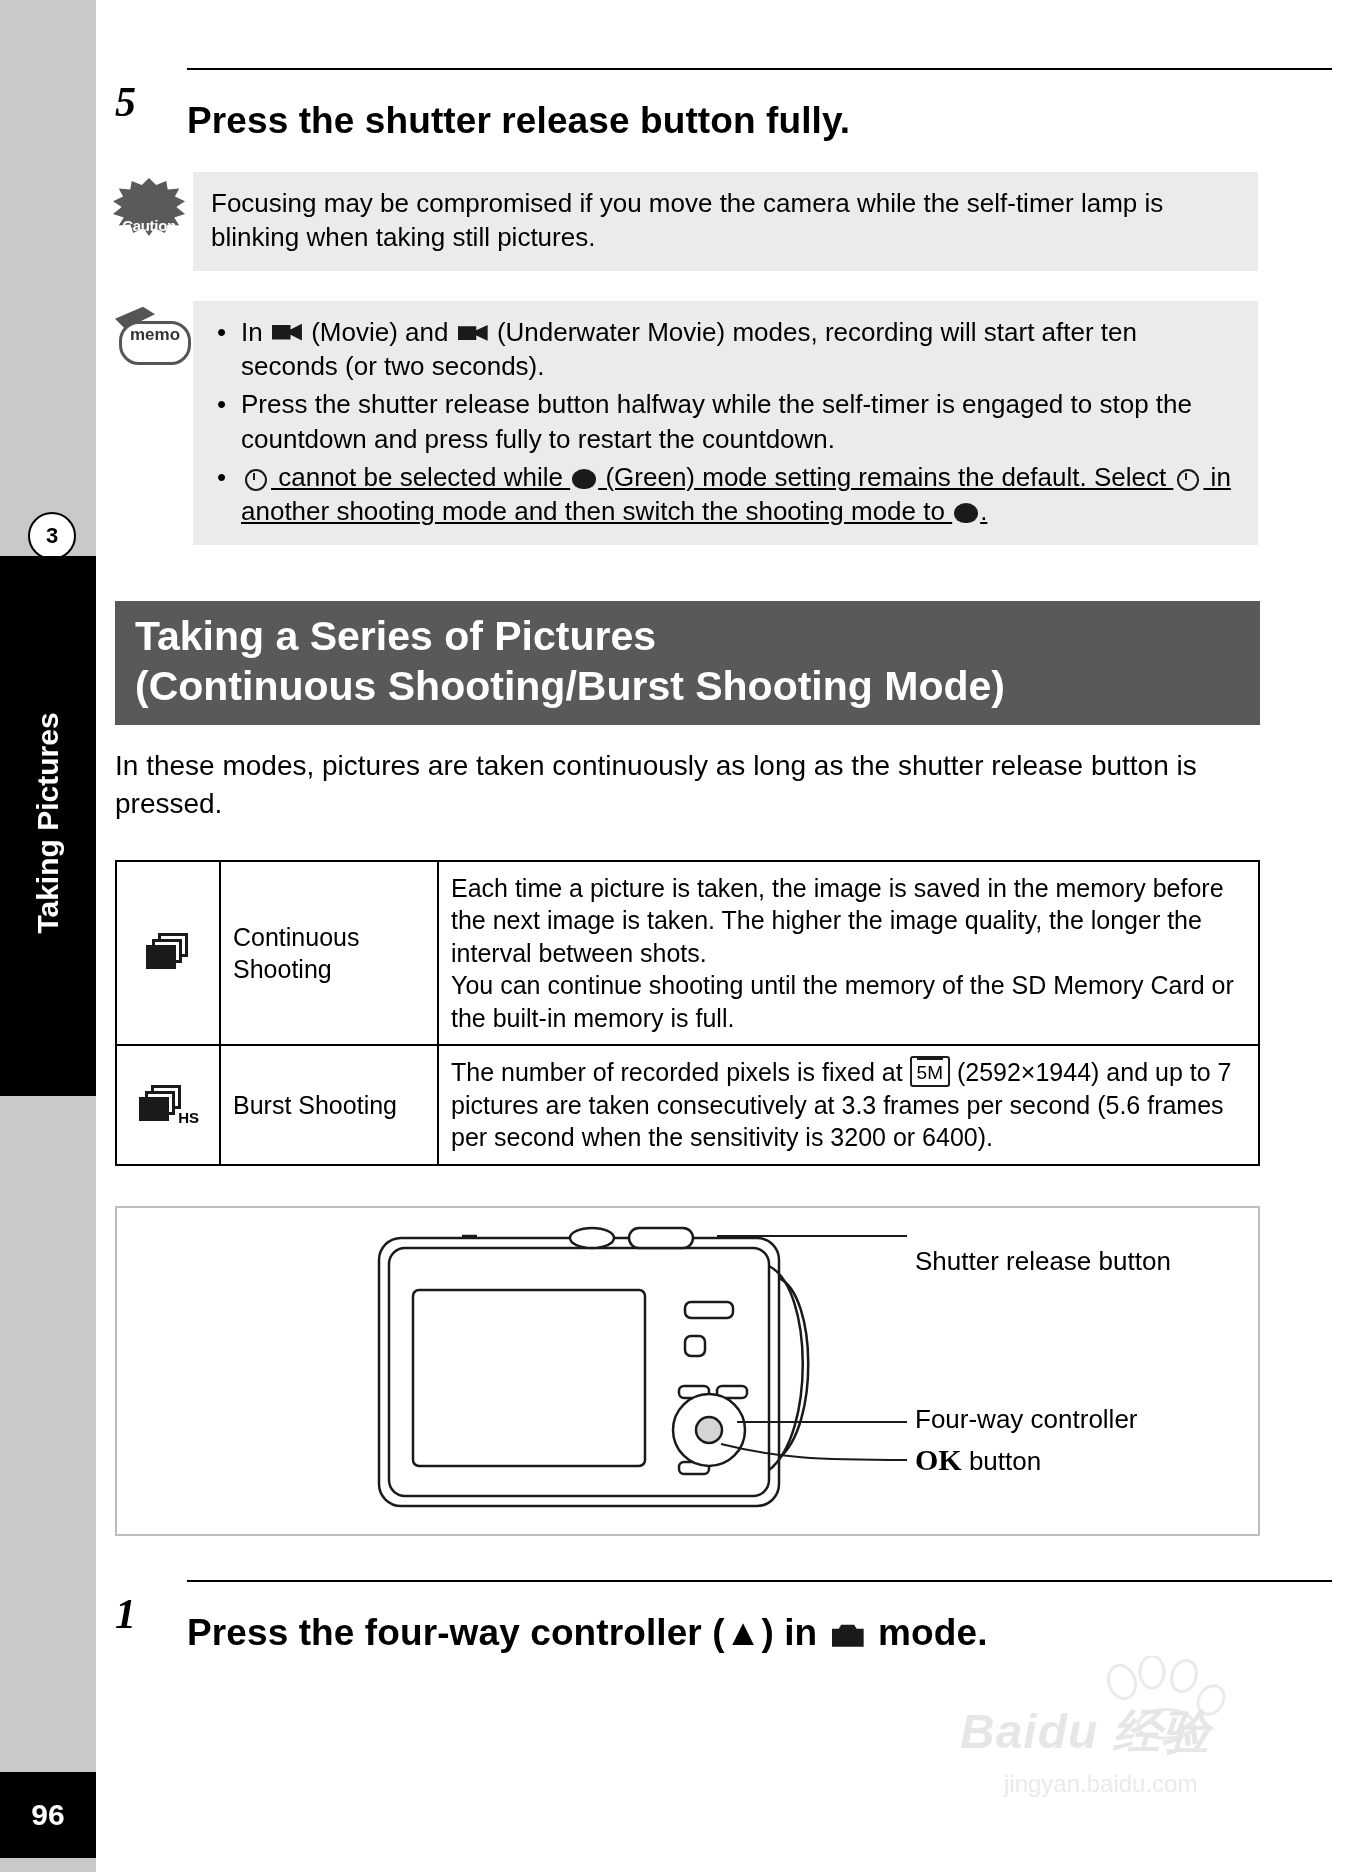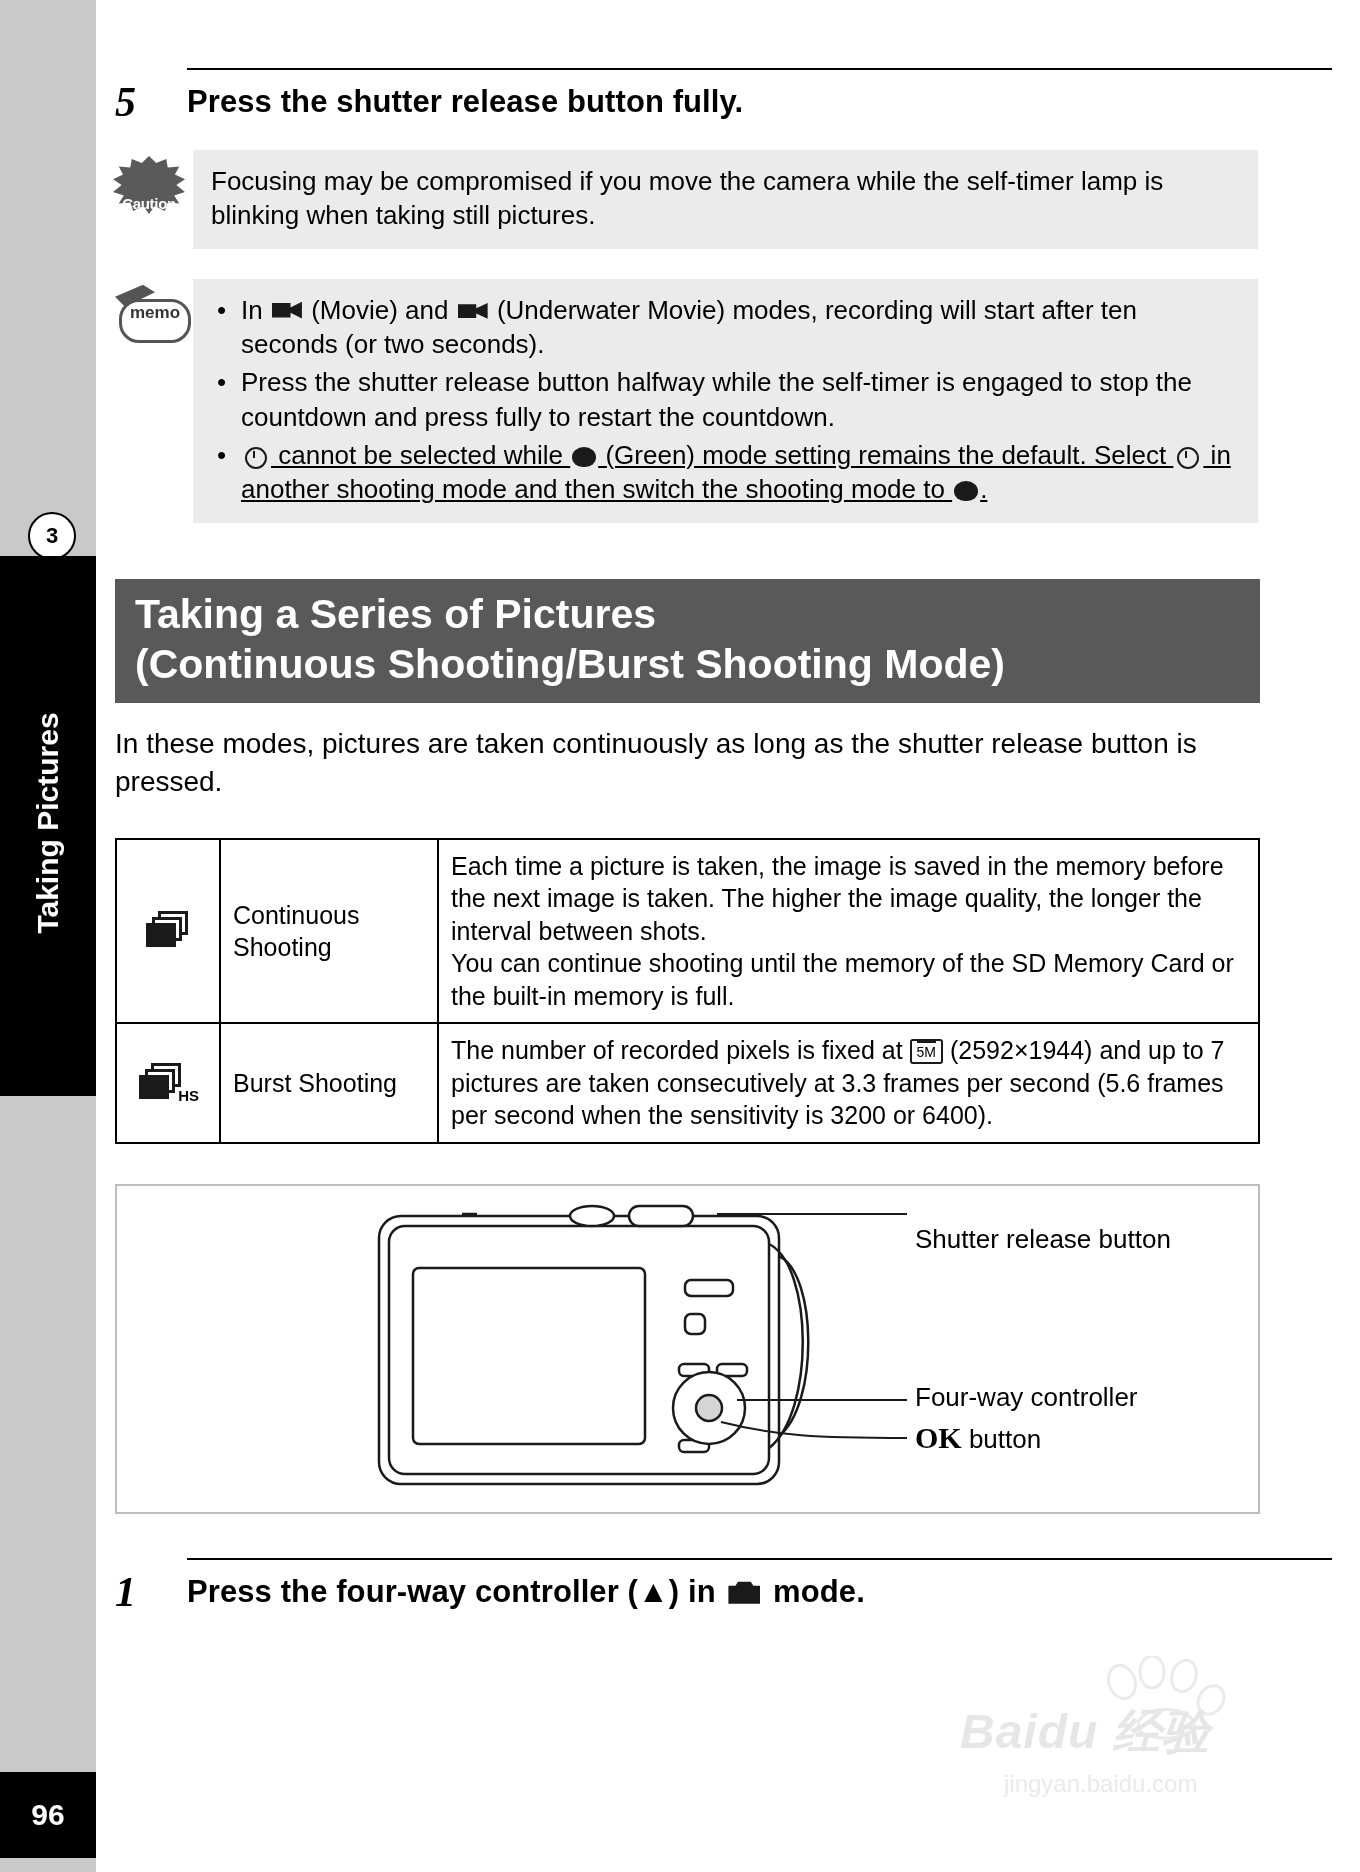--- a/index.html
+++ b/index.html
@@ -100,22 +100,22 @@
     position: absolute;
     left: 0;
     top: 10px;
     font-size: 42px;
     font-weight: bold;
     font-style: italic;
     font-family: "Liberation Serif", serif;
   }
   .step-title {
     margin: 0 0 0 72px;
-    padding-top: 16px;
-    font-size: 31px;
+    padding-top: 32px;
+    font-size: 37px;
     font-weight: bold;
     letter-spacing: 0.1px;
   }
   .step-sub {
     margin: 10px 0 0 72px;
     font-size: 27px;
   }
 
   
   .callout {
@@ -335,21 +335,21 @@
     right: -2px;
     bottom: -2px;
     font-size: 15px;
     font-weight: bold;
   }
   .pix-badge {
     display: inline-block;
     border: 2px solid #1a1a1a;
     border-radius: 3px;
     padding: 0 5px;
-    font-size: 14px;
+    font-size: 19px;
     line-height: 1.25;
     vertical-align: 2px;
     font-family: "Liberation Sans", sans-serif;
     white-space: nowrap;
   }
   .pix-badge u { text-decoration: none; border-top: 2px solid #1a1a1a; display: inline-block; padding-top: 1px;}
 
   
   .figure-box {
     margin-top: 40px;

